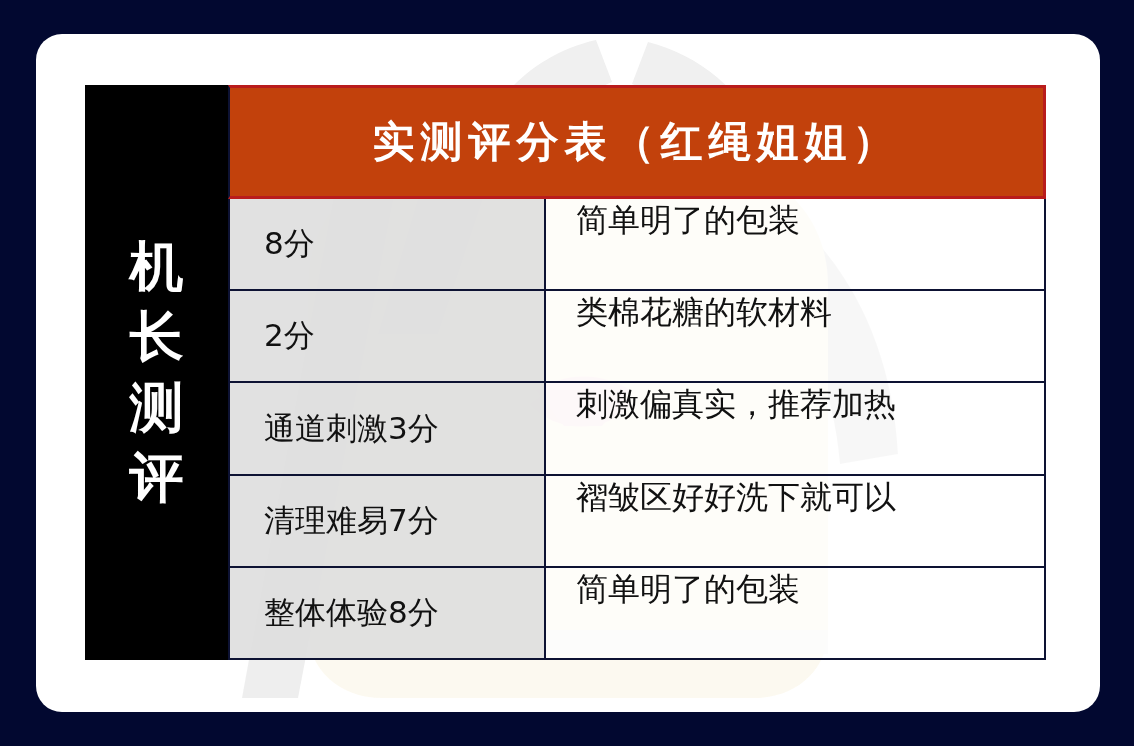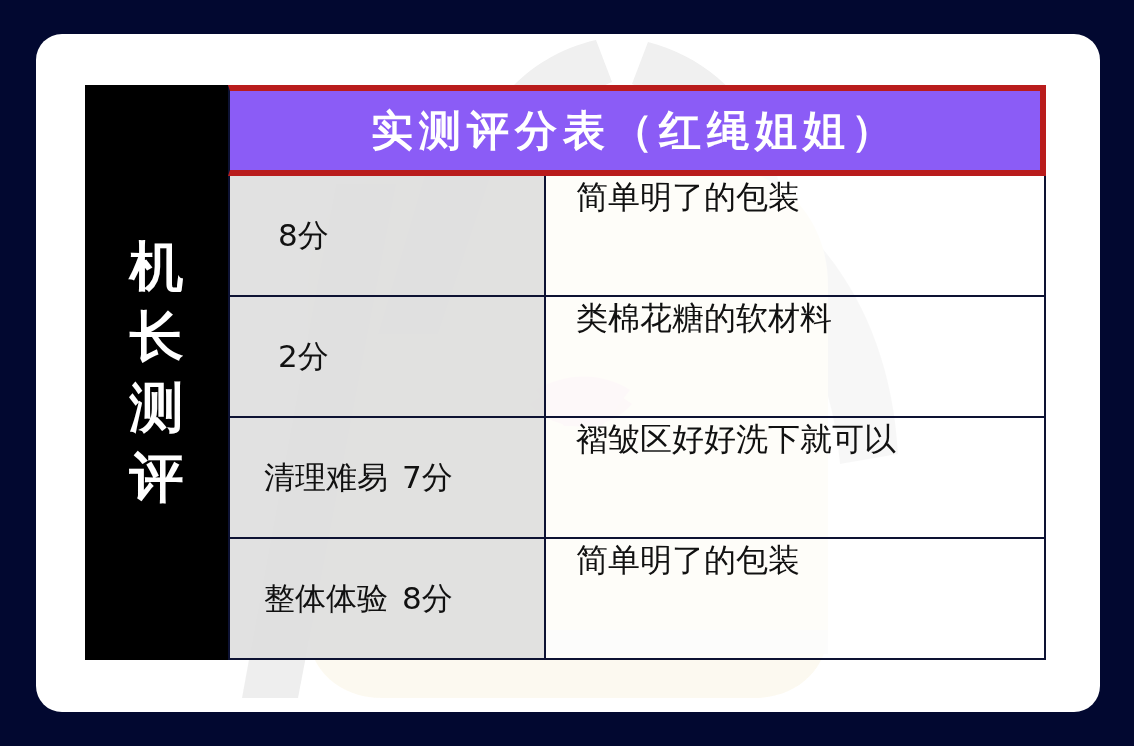--- a/index.html
+++ b/index.html
@@ -55,23 +55,23 @@
     font-weight: bold;
     line-height: 1.30;
     letter-spacing: 0px;
     text-align: center;
   }
 
   
   #rightcol { flex: 1; display: flex; flex-direction: column; }
 
   #thead {
-    height: 91px;
-    background: #8b5cf6;
-    border: 6px solid #b91c1c;
+    height: 114px;
+    background: #c2410c;
+    border: 3px solid #b91c1c;
     border-left: 2px solid #0d1233;
     display: flex;
     align-items: center;
     justify-content: center;
   }
   #thead .title {
     color: #ffffff;
     font-size: 42px;
     font-weight: bold;
     letter-spacing: 6px;
@@ -88,21 +88,21 @@
     border-left: 2px solid #0d1233;
     border-right: 2px solid #0d1233;
     border-bottom: 2px solid #0d1233;
     display: flex;
     align-items: center;
     padding-left: 34px;
     font-size: 31px;
     color: #111111;
     white-space: nowrap;
   }
-  .c-metric .score { margin-left: 14px; }
+  .c-metric .score { }
 
   .c-note {
     flex: 1;
     background: rgba(255,255,255,0.62);
     border-right: 2px solid #0d1233;
     border-bottom: 2px solid #0d1233;
     display: flex;
     align-items: flex-start;
     padding-left: 30px;
     font-size: 32px;
@@ -165,20 +165,29 @@
 
           <div class="trow">
             <div class="c-metric">
               <span class="score">2分</span>
             </div>
             <div class="c-note">
               <span>类棉花糖的软材料</span>
             </div>
           </div>
 
+          <div class="trow">
+            <div class="c-metric">
+              <span>通道刺激</span>
+              <span class="score">3分</span>
+            </div>
+            <div class="c-note">
+              <span>刺激偏真实，推荐加热</span>
+            </div>
+          </div>
 
           <div class="trow">
             <div class="c-metric">
               <span>清理难易</span>
               <span class="score">7分</span>
             </div>
             <div class="c-note">
               <span>褶皱区好好洗下就可以</span>
             </div>
           </div>

